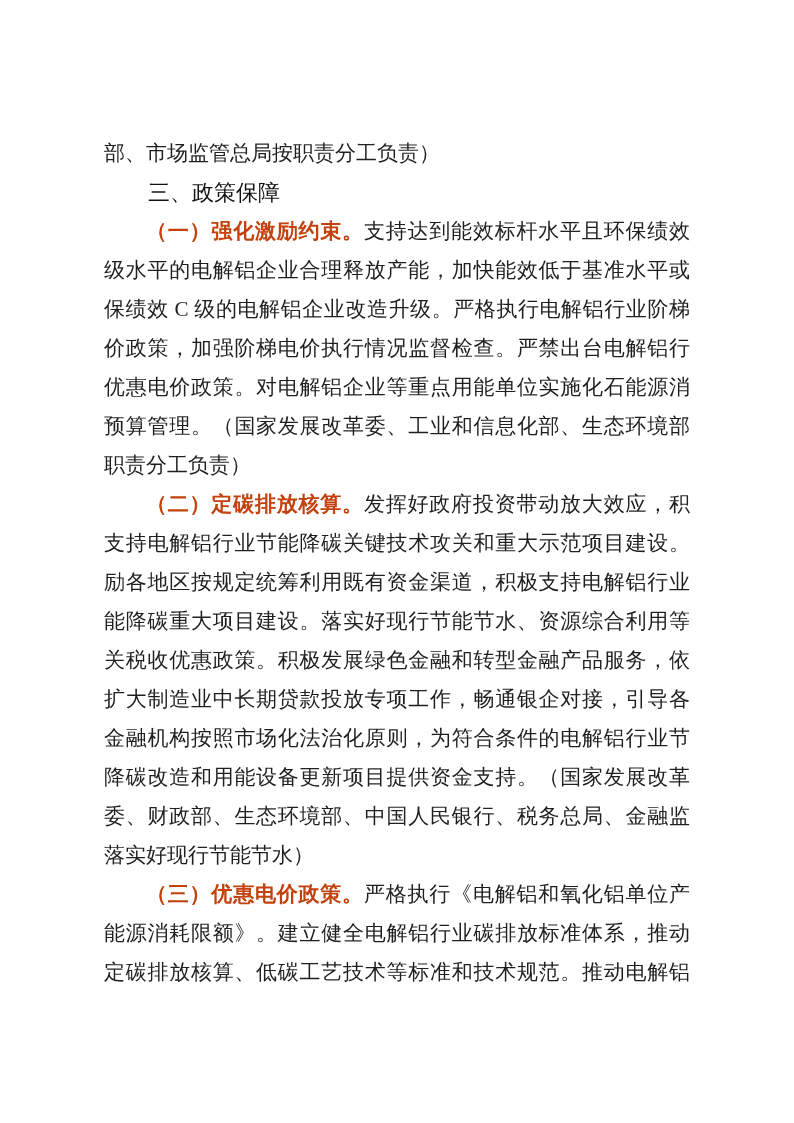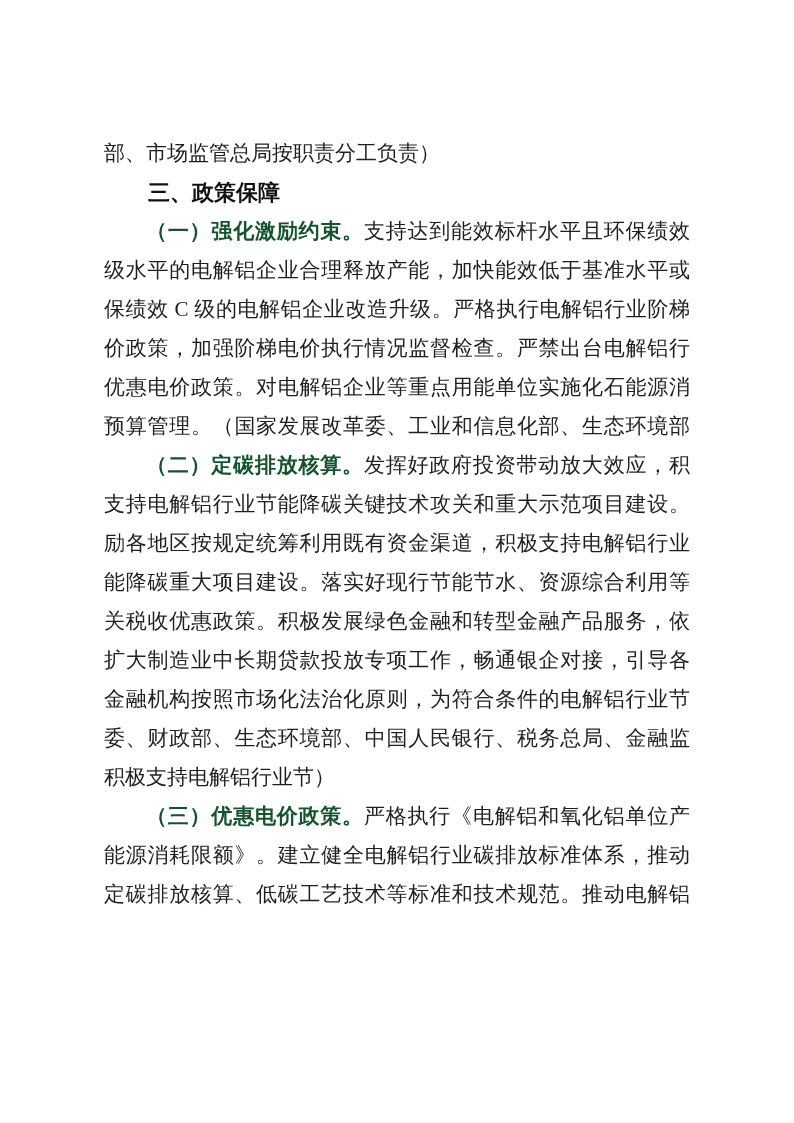--- a/index.html
+++ b/index.html
@@ -36,54 +36,56 @@
   }
   .align-left {
     text-align: left;
     text-align-last: left;
   }
   .indent {
     text-indent: 2em;
   }
   .heading {
     font-family: "Liberation Sans", "DejaVu Sans", sans-serif;
-    font-weight: 700;
+    font-weight: 400;
     font-size: 22px;
     color: #111111;
   }
   .lead {
     font-weight: 700;
-    color: #14532d;
+    color: #c2410c;
   }
 </style>
 </head>
 <body>
 
 <div class="page">
   <div class="text-block">
 
     <div class="line align-left">部、市场监管总局按职责分工负责）</div>
 
     <div class="line align-left indent heading">三、政策保障</div>
 
     <div class="line indent"><span class="lead">（一）强化激励约束。</span><span>支持达到能效标杆水平且环保绩效 A</span></div>
     <div class="line">级水平的电解铝企业合理释放产能，加快能效低于基准水平或环</div>
     <div class="line">保绩效 C 级的电解铝企业改造升级。严格执行电解铝行业阶梯电</div>
     <div class="line">价政策，加强阶梯电价执行情况监督检查。严禁出台电解铝行业</div>
     <div class="line">优惠电价政策。对电解铝企业等重点用能单位实施化石能源消费</div>
     <div class="line">预算管理。（国家发展改革委、工业和信息化部、生态环境部按</div>
+    <div class="line align-left">职责分工负责）</div>
 
     <div class="line indent"><span class="lead">（二）定碳排放核算。</span><span>发挥好政府投资带动放大效应，积极</span></div>
     <div class="line">支持电解铝行业节能降碳关键技术攻关和重大示范项目建设。鼓</div>
     <div class="line">励各地区按规定统筹利用既有资金渠道，积极支持电解铝行业节</div>
     <div class="line">能降碳重大项目建设。落实好现行节能节水、资源综合利用等相</div>
     <div class="line">关税收优惠政策。积极发展绿色金融和转型金融产品服务，依托</div>
     <div class="line">扩大制造业中长期贷款投放专项工作，畅通银企对接，引导各类</div>
     <div class="line">金融机构按照市场化法治化原则，为符合条件的电解铝行业节能</div>
+    <div class="line">降碳改造和用能设备更新项目提供资金支持。（国家发展改革</div>
     <div class="line">委、财政部、生态环境部、中国人民银行、税务总局、金融监管</div>
-    <div class="line align-left">积极支持电解铝行业节）</div>
+    <div class="line align-left">落实好现行节能节水）</div>
 
     <div class="line indent"><span class="lead">（三）优惠电价政策。</span><span>严格执行《电解铝和氧化铝单位产品</span></div>
     <div class="line">能源消耗限额》。建立健全电解铝行业碳排放标准体系，推动制</div>
     <div class="line">定碳排放核算、低碳工艺技术等标准和技术规范。推动电解铝能</div>
 
   </div>
 </div>
 
 </body></html>

